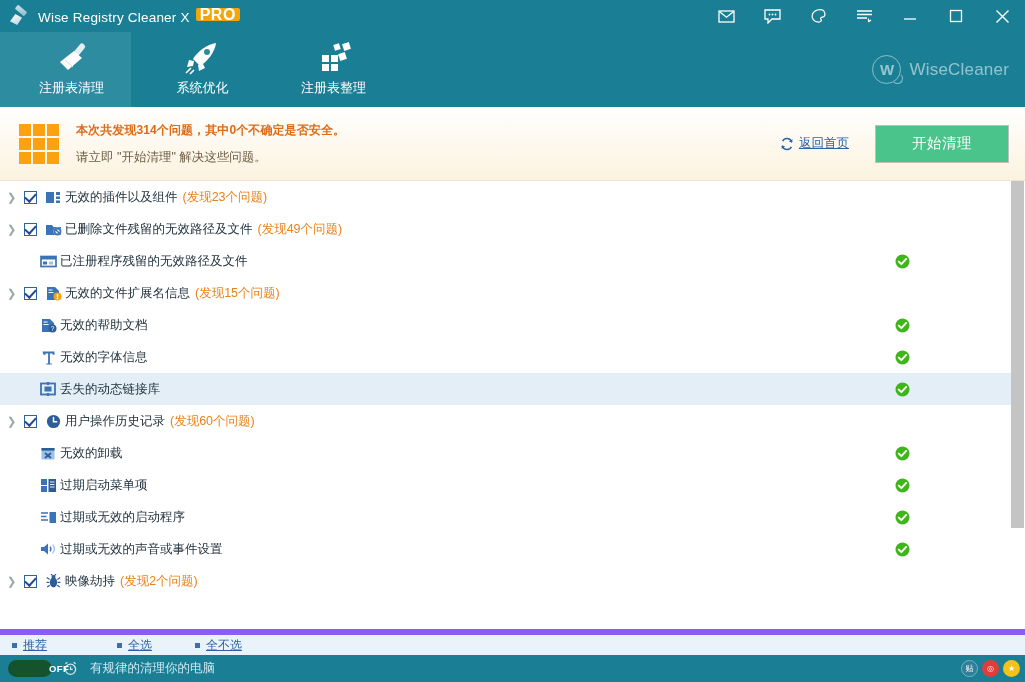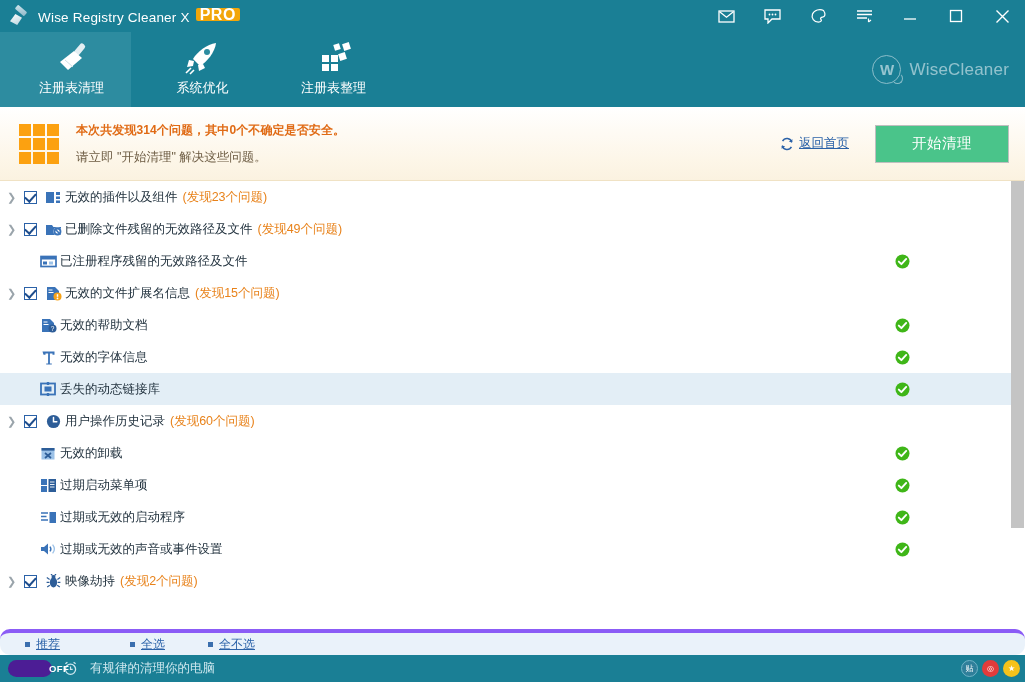--- a/index.html
+++ b/index.html
@@ -285,24 +285,23 @@
     height: 347px;
     background: #c4c4c4;
     cursor: pointer;
   }
 
   
   .footlinks {
     flex: 0 0 26px;
     height: 26px;
     background: #eaf2fa;
-    border-top: 4px solid #8b5cf6;
-    display: flex; align-items: center;
-    padding-left: 25px;
-    border-radius: 10px;
+    border-top: 6px solid #8b5cf6;
+    display: flex; align-items: center;
+    padding-left: 12px;
   }
   .flink {
     display: flex; align-items: center;
     margin-right: 0;
     cursor: pointer;
   }
   .flink .sq {
     width: 5px; height: 5px;
     background: #3b6fae;
     margin-right: 6px;
@@ -322,21 +321,21 @@
     flex: 0 0 27px;
     height: 27px;
     background: #1a7f95;
     display: flex; align-items: center;
     padding-left: 8px;
     position: relative;
   }
   .toggle {
     width: 44px; height: 17px;
     border-radius: 9px;
-    background: #4c1d95;
+    background: #14532d;
     display: flex; align-items: center;
     position: relative;
     cursor: pointer;
     flex: 0 0 44px;
     gap: 36px;
   }
   .toggle .knob {
     width: 14px; height: 14px;
     border-radius: 50%;
     background: #f1f5f6;

